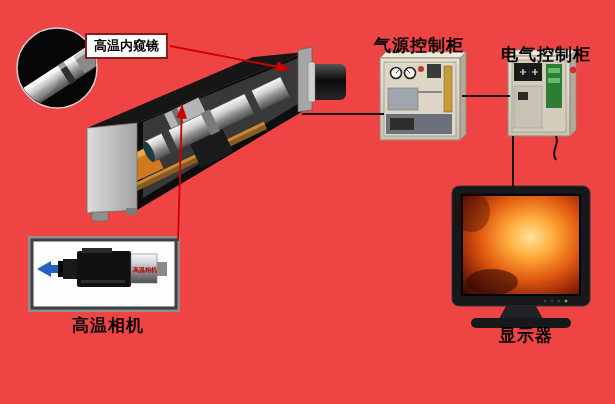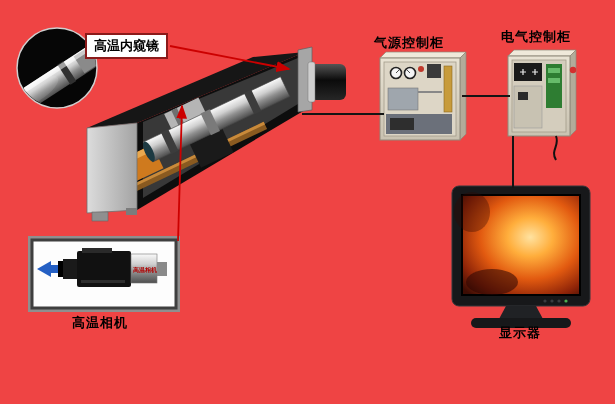--- a/index.html
+++ b/index.html
@@ -2,21 +2,21 @@
 <html><head>
 <meta charset="utf-8">
 <style>
   html,body { margin:0; padding:0; background:#fff; }
   .canvas {
     position:relative; width:615px; height:404px; background:#ef4444;
     overflow:hidden; font-family:"Liberation Sans", sans-serif;
   }
   .art { position:absolute; left:0; top:0; z-index:1; }
   .lbl {
-    position:absolute; z-index:5; font-weight:bold; font-size:13px;
+    position:absolute; z-index:5; font-weight:bold; font-size:17px;
     color:#000; white-space:nowrap; letter-spacing:1px;
   }
   .lbl-box {
     border:2px solid #8b1a1a; background:#ffffff; padding:2px 7px;
     font-size:13px; letter-spacing:0; text-align:center;
   }
 </style>
 </head>
 <body>
 
@@ -189,17 +189,17 @@
       <line x1="302" y1="114" x2="384" y2="114" stroke="#141414" stroke-width="2"></line>
       <line x1="462" y1="96" x2="510" y2="96" stroke="#141414" stroke-width="2"></line>
       <line x1="513" y1="136" x2="513" y2="188" stroke="#141414" stroke-width="2"></line>
       <line x1="170" y1="46" x2="289" y2="69" stroke="#cc0000" stroke-width="1.8" marker-end="url(#arrowRed)"></line>
       <line x1="178" y1="241" x2="182" y2="106" stroke="#cc0000" stroke-width="1.8" marker-end="url(#arrowRed)"></line>
     </g>
   </svg>
 
   <div class="lbl lbl-box" style="left:85px; top:33px;">高温内窥镜</div>
   <div class="lbl" style="left:374px; top:34px;">气源控制柜</div>
-  <div class="lbl" style="left:501px; top:28px;font-family:Liberation Serif, serif;">电气控制柜</div>
+  <div class="lbl" style="left:501px; top:43px;font-family:Liberation Serif, serif;">电气控制柜</div>
   <div class="lbl" style="left:72px; top:314px;">高温相机</div>
   <div class="lbl" style="left:499px; top:324px;">显示器</div>
 
 </div>
 
 </body></html>

